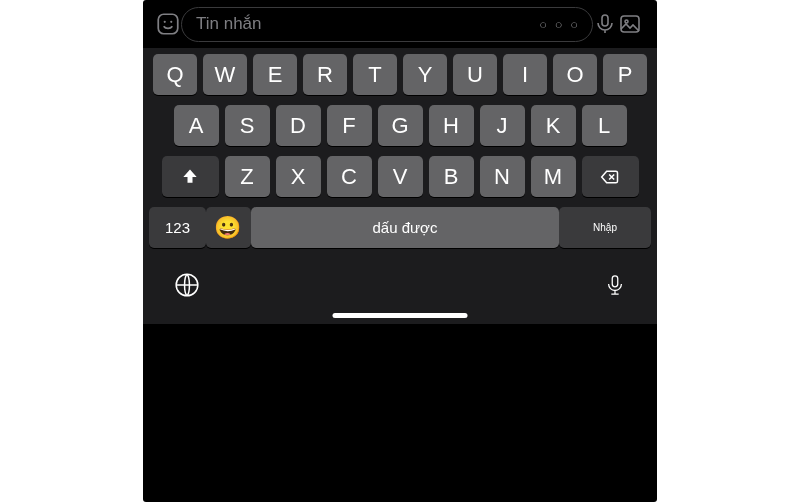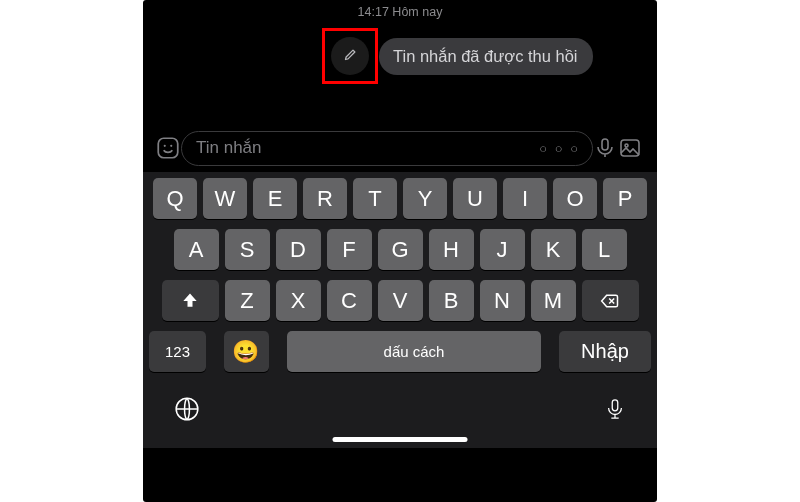--- a/index.html
+++ b/index.html
@@ -21,51 +21,37 @@
   .input-pill .more{margin-left:auto;letter-spacing:2px;color:#8a8a8d;font-size:13px}
   .kbd{background:#1c1c1e;padding:6px 3px 0}
   .krow{display:flex;justify-content:center;gap:6px;margin-bottom:10px}
   .key{background:#646466;color:#fff;font-size:22px;height:41px;border-radius:5px;display:flex;align-items:center;justify-content:center;box-shadow:0 1px 0 #000}
   .r1 .key{width:44px}
   .r2{padding:0 24px}.r2 .key{width:45px}
   .r3{padding:0 3px}
   .key.shift,.key.bksp{background:#3a3a3c;width:57px}
   .r3 .key.letter{width:45px}
   .key.shift svg,.key.bksp svg{display:block}
-  .r4{padding:0 3px;gap:18px}
+  .r4{padding:0 3px;gap:0}
   .key.small{background:#3a3a3c;font-size:15px;width:57px}
   .key.emoji{background:#3a3a3c;width:45px;font-size:22px}
   .key.space{background:#646466;flex:1;font-size:15px}
-  .key.enter{background:#3a3a3c;font-size:20px;width:92px}
+  .key.enter{background:#3a3a3c;font-size:10px;width:92px}
   .bottom{height:66px;position:relative}
   .globe{position:absolute;left:28px;top:14px}
   .globe svg,.dict svg{display:block}
   .globe svg *,.dict svg *{stroke:#fff;fill:none;stroke-width:1.4}
   .dict{position:absolute;right:28px;top:14px}
   .homebar{position:absolute;bottom:6px;left:50%;transform:translateX(-50%);width:135px;height:5px;border-radius:3px;background:#fff}
 </style>
 </head>
 <body>
 
 <div class="frame">
 
-  <div class="chat">
-    <div class="timestamp">14:17 Hôm nay</div>
-    <div class="msg-wrap">
-      <div class="edit-btn">
-        <span>
-          <svg viewBox="0 0 24 24">
-              <path d="M4 20l1-4L16 5l3 3L8 19l-4 1z"></path>
-            </svg>
-        </span>
-      </div>
-      <div class="bubble">Tin nhắn đã được thu hồi</div>
-    </div>
-    <div class="highlight"></div>
-  </div>
 
   <div class="composer">
     <span class="sticker">
       <svg width="26" height="26" viewBox="0 0 24 24" fill="none" stroke="currentColor" stroke-width="1.6">
           <rect x="3" y="3" width="18" height="18" rx="5"></rect>
           <circle cx="9" cy="10" r="1" fill="currentColor" stroke="none"></circle>
           <circle cx="15" cy="10" r="1" fill="currentColor" stroke="none"></circle>
           <path d="M8 14c1 1.5 2.5 2 4 2s3-.5 4-2"></path>
         </svg>
     </span>
@@ -132,21 +118,21 @@
             <svg width="24" height="20" viewBox="0 0 24 24" fill="none" stroke="#fff" stroke-width="1.8">
               <path d="M8 5h11a2 2 0 0 1 2 2v10a2 2 0 0 1-2 2H8l-6-7 6-7z"></path>
               <path d="M11 9l6 6M17 9l-6 6"></path>
             </svg>
           </span>
       </div>
     </div>
     <div class="krow r4">
       <div class="key small">123</div>
       <div class="key emoji">😀</div>
-      <div class="key space">dấu cách</div>
+      <div class="key space">dấu được</div>
       <div class="key enter">Nhập</div>
     </div>
     <div class="bottom">
       <span class="globe">
         <svg width="26" height="26" viewBox="0 0 24 24">
             <circle cx="12" cy="12" r="10"></circle>
             <path d="M2 12h20M12 2c3 3 3 17 0 20M12 2c-3 3-3 17 0 20"></path>
           </svg>
       </span>
       <span class="dict">

